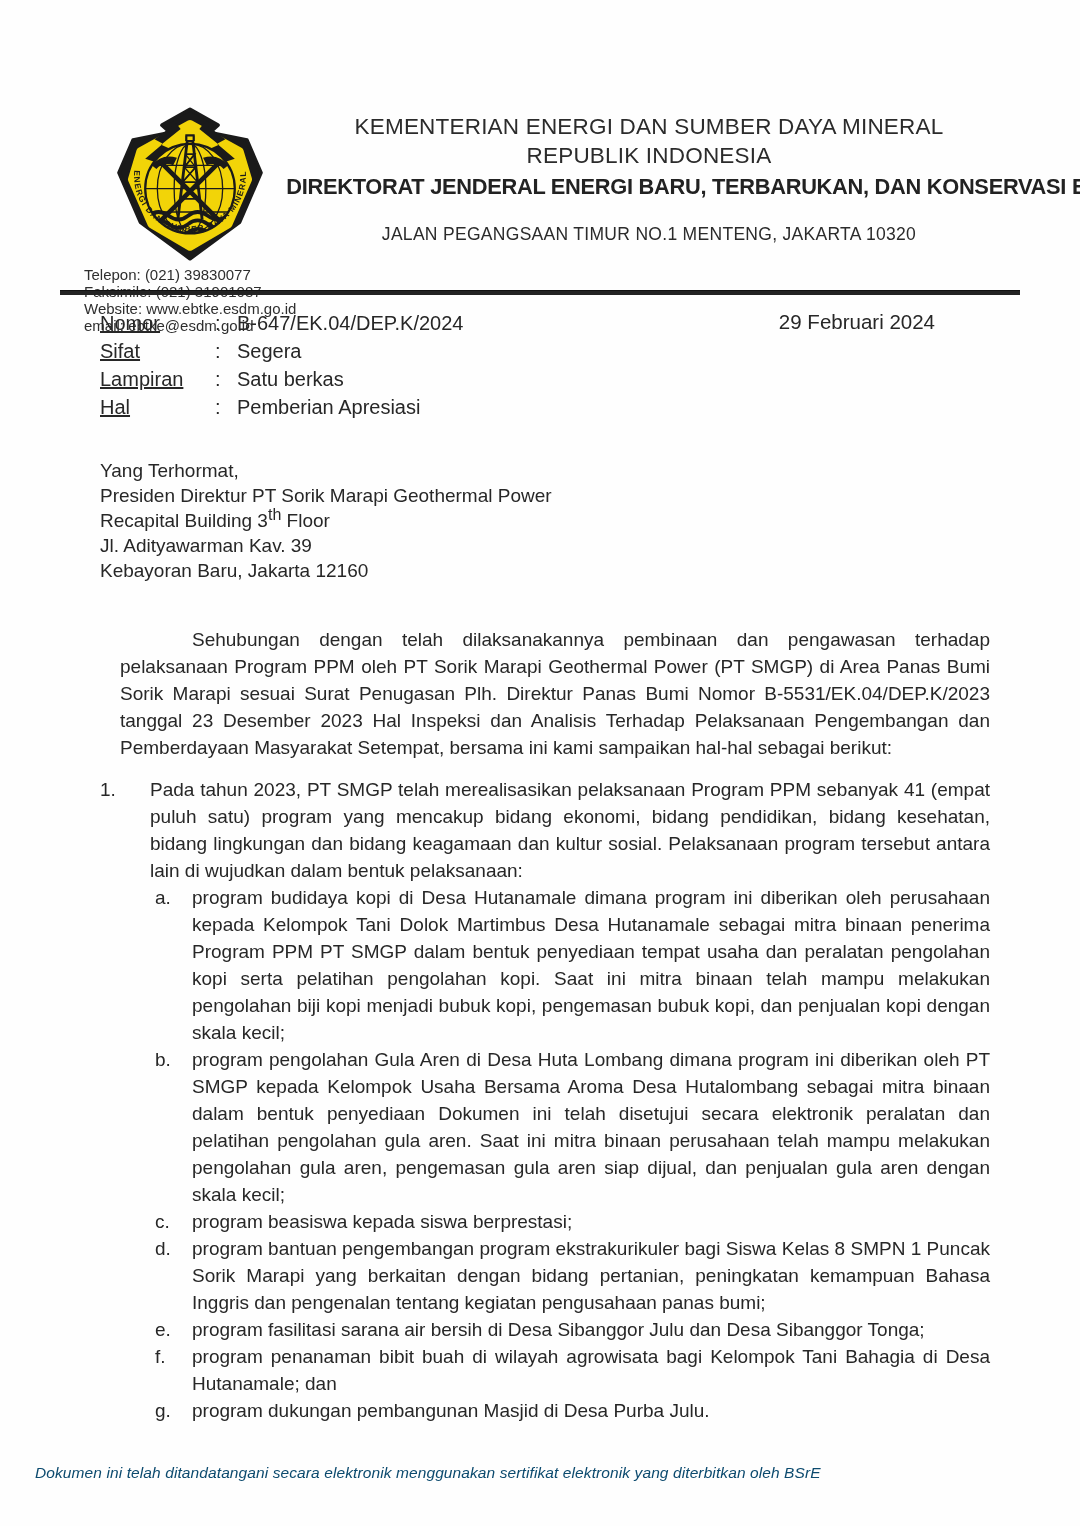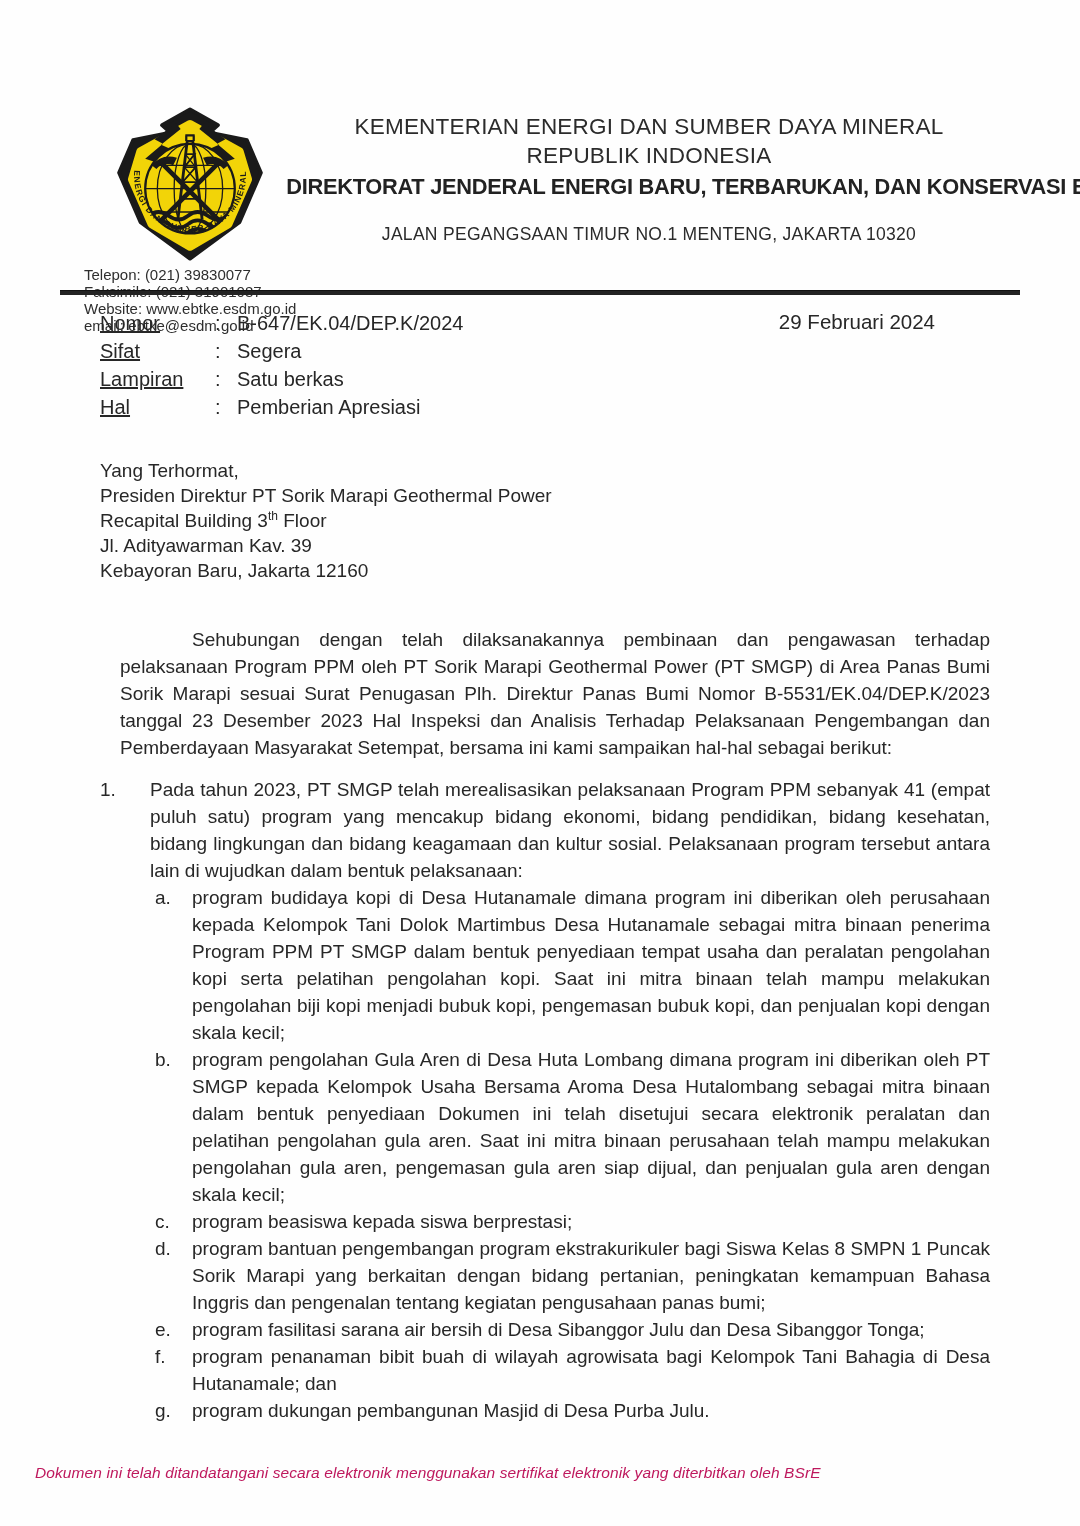--- a/index.html
+++ b/index.html
@@ -36,38 +36,38 @@
   
   .meta { position: absolute; left: 100px; top: 309px; width: 880px; font-size: 20px; }
   .meta-row { display: flex; line-height: 28px; }
   .meta-label { width: 115px; flex: 0 0 115px; text-decoration: underline; }
   .meta-sep { width: 22px; flex: 0 0 22px; }
   .meta-value { white-space: nowrap; }
   .letter-date { position: absolute; top: 1px; right: 45px; font-size: 20.5px; white-space: nowrap; }
 
   
   .recipient { position: absolute; left: 100px; top: 458px; font-size: 19px; line-height: 25px; }
-  .recipient sup { font-size: 12px; vertical-align: super; line-height: 0; }
+  .recipient sup { font-size: 16px; vertical-align: super; line-height: 0; }
 
   
   .body { position: absolute; left: 100px; top: 626px; width: 890px; font-size: 19px; line-height: 27px; }
   .opening { text-align: justify; text-indent: 72px; margin-left: 20px; }
   .num-item { display: flex; margin-top: 15px; }
   .num-marker { flex: 0 0 50px; width: 50px; }
   .num-body { flex: 1 1 auto; }
   .num-text { text-align: justify; }
   .sub-list { margin-top: 0; }
   .sub-item { display: flex; margin-left: 5px; }
   .sub-marker { flex: 0 0 37px; width: 37px; }
   .sub-text { flex: 1 1 auto; text-align: justify; }
 
   
   .footer-note {
     position: absolute; left: 35px; top: 1464px;
-    font-size: 15.5px; font-style: italic; color: #be185d; letter-spacing: 0.1px;
+    font-size: 15.5px; font-style: italic; color: #0c4a6e; letter-spacing: 0.1px;
   }
 </style>
 </head>
 <body>
 
 <div class="page">
 
   <header>
 
     <svg class="logo" viewBox="0 0 180 180" aria-hidden="true">

